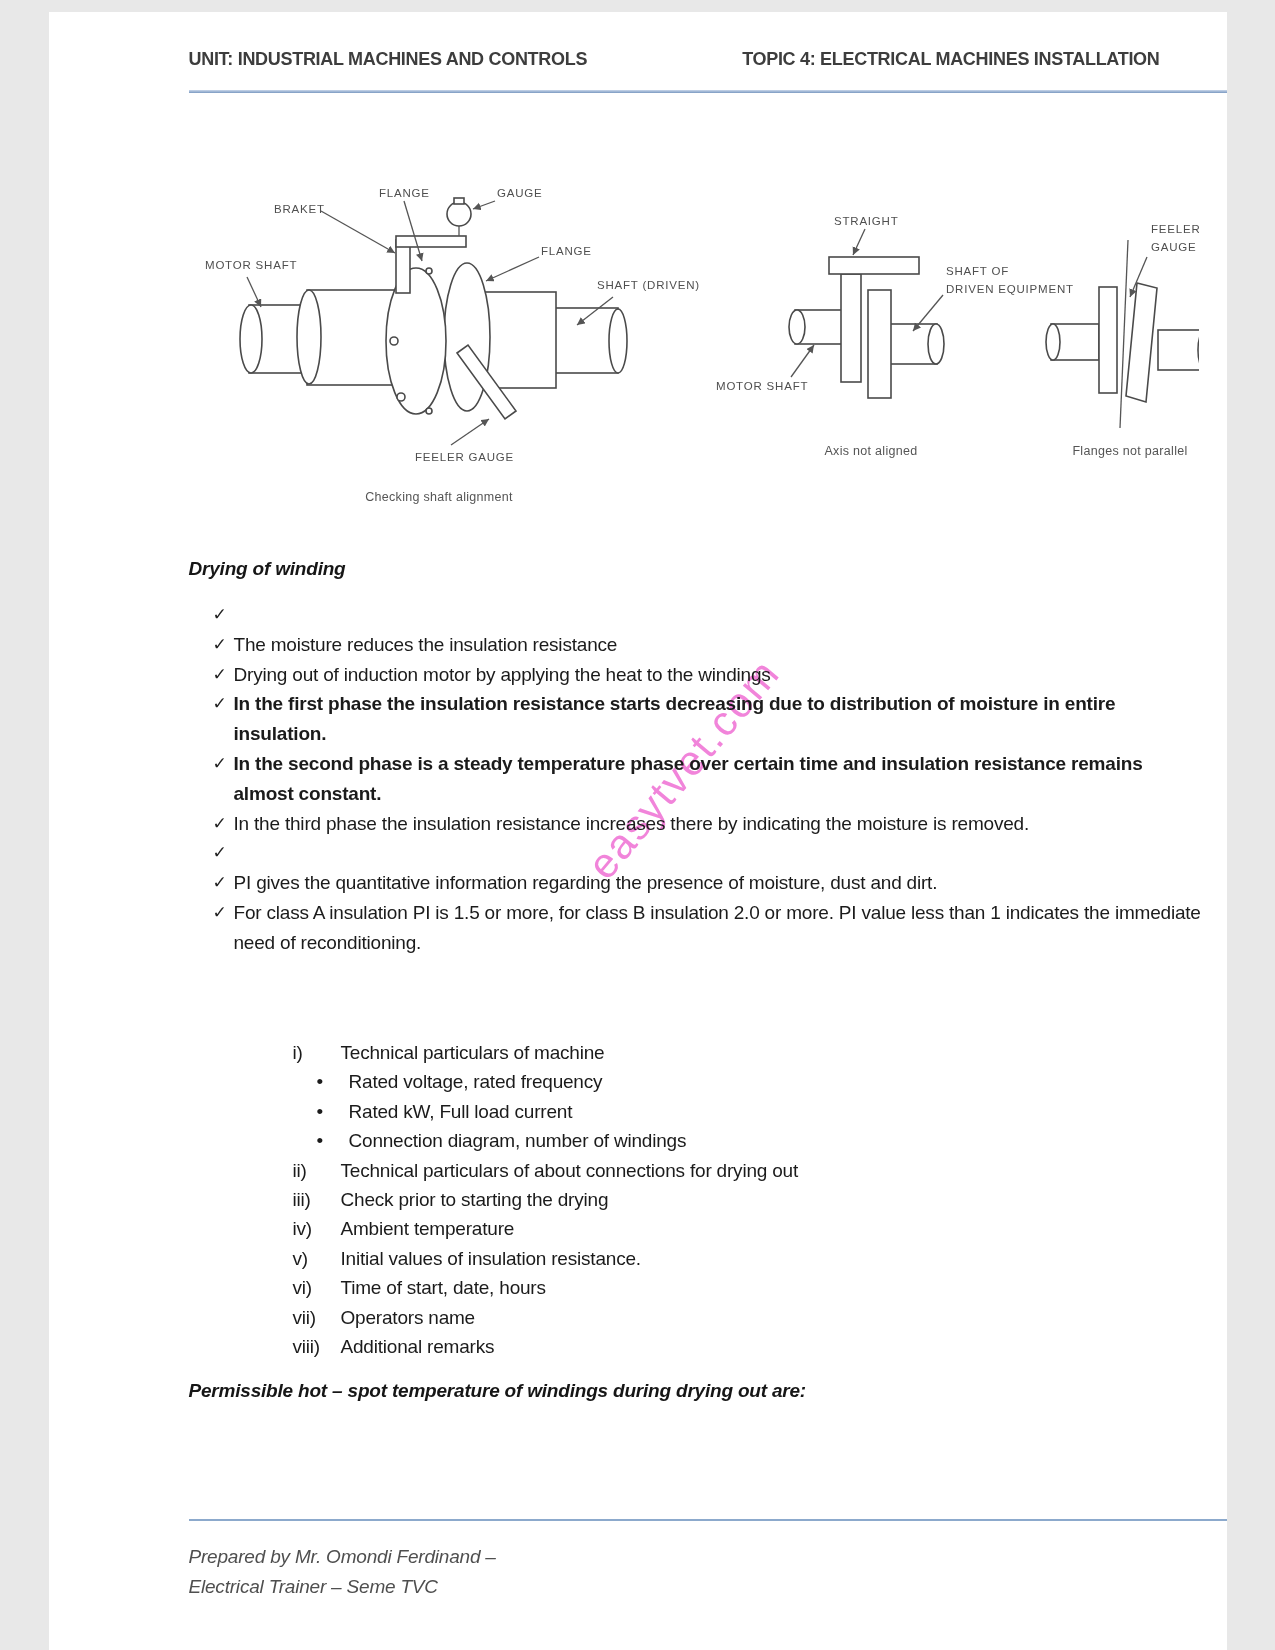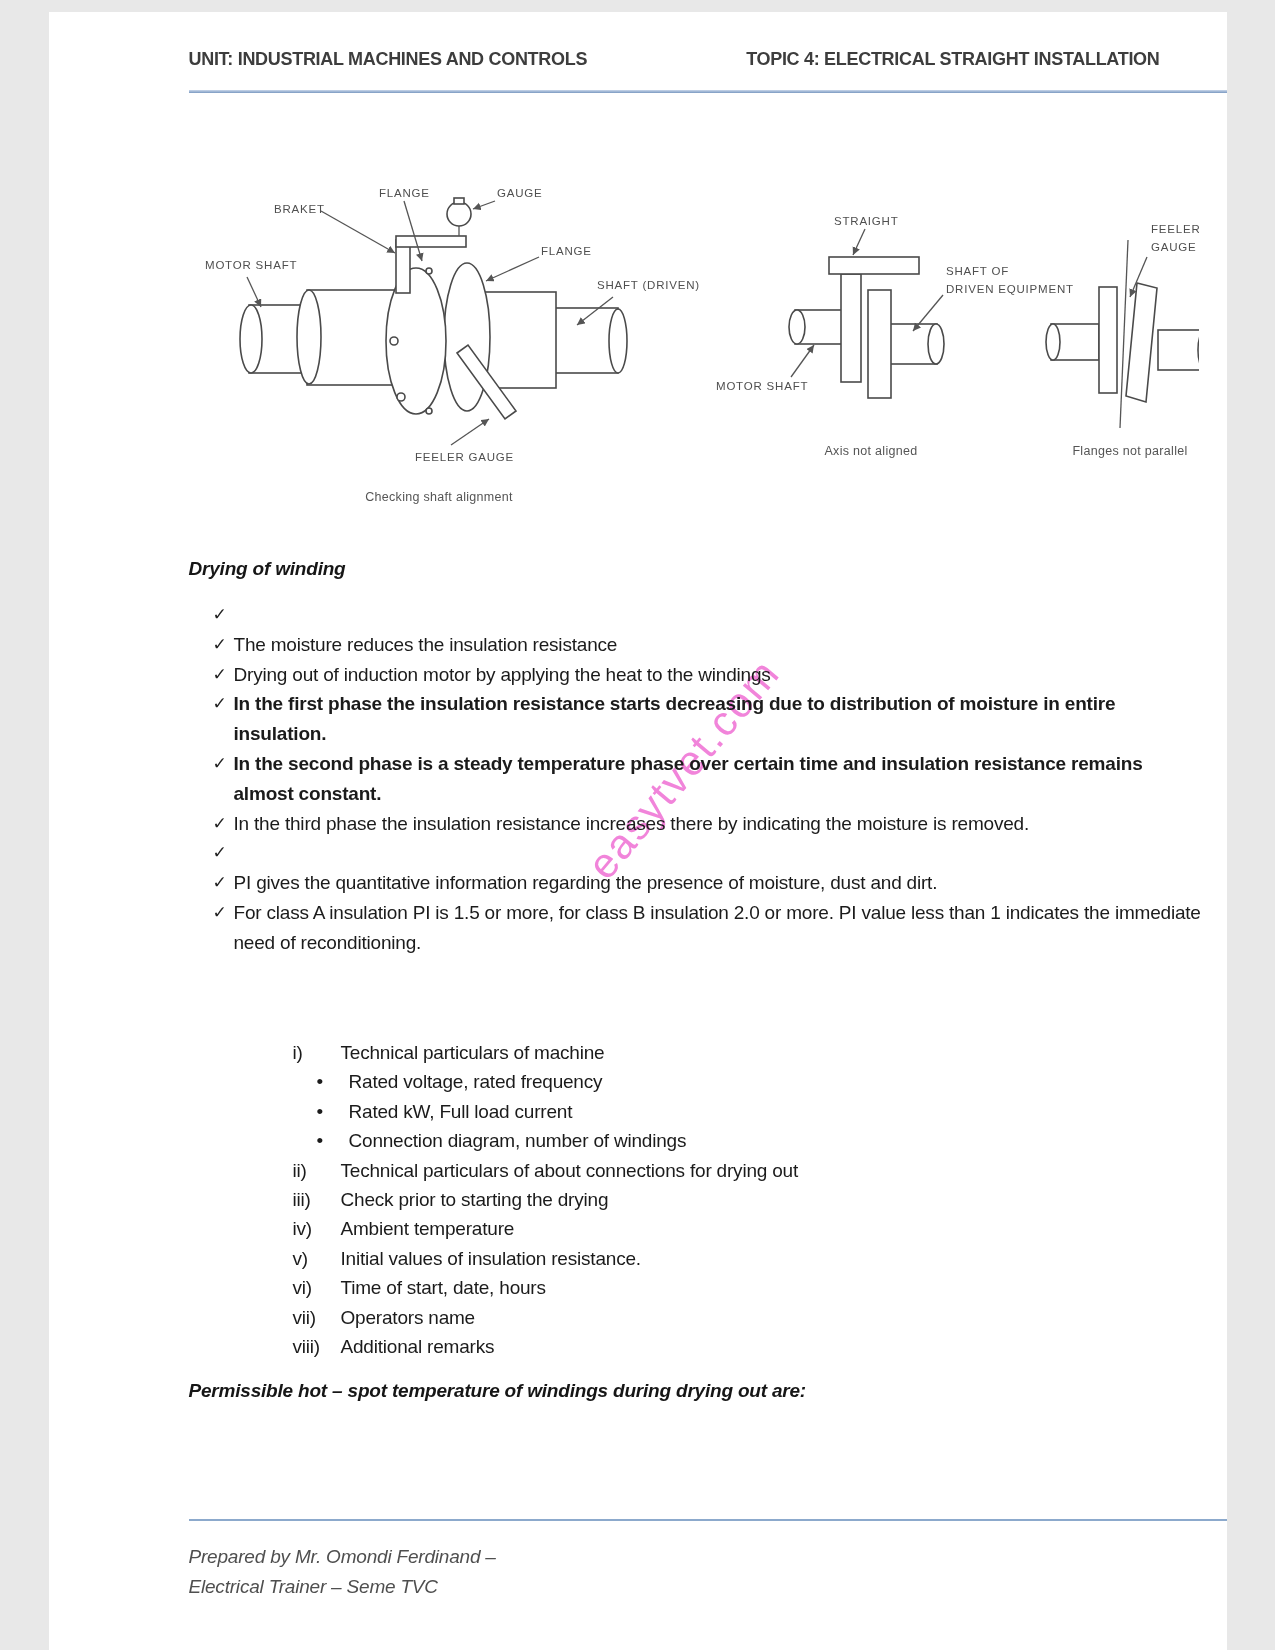--- a/index.html
+++ b/index.html
@@ -52,21 +52,21 @@
   .ftr-text{position:absolute;left:140px;top:1530px;font-size:19px;font-style:italic;
     color:#4f4f4f;line-height:30px;z-index:2;letter-spacing:-0.2px;}
   .page-num{position:absolute;left:1196px;top:1554px;font-size:19px;color:#3f3f3f;z-index:2;}
 </style>
 </head>
 <body>
 
 <div class="page">
 
   <div class="hdr-left">UNIT: INDUSTRIAL MACHINES AND CONTROLS</div>
-  <div class="hdr-right">TOPIC 4: ELECTRICAL STRAIGHT INSTALLATION</div>
+  <div class="hdr-right">TOPIC 4: ELECTRICAL MACHINES INSTALLATION</div>
   <div class="hdr-rule"></div>
 
   <div class="figure">
     <svg viewBox="0 0 1010 372">
       <defs>
         <marker id="arr" markerWidth="7" markerHeight="7" refX="6" refY="3" orient="auto">
           <path d="M0,0 L6,3 L0,6 z" fill="#555"></path>
         </marker>
       </defs>
 

